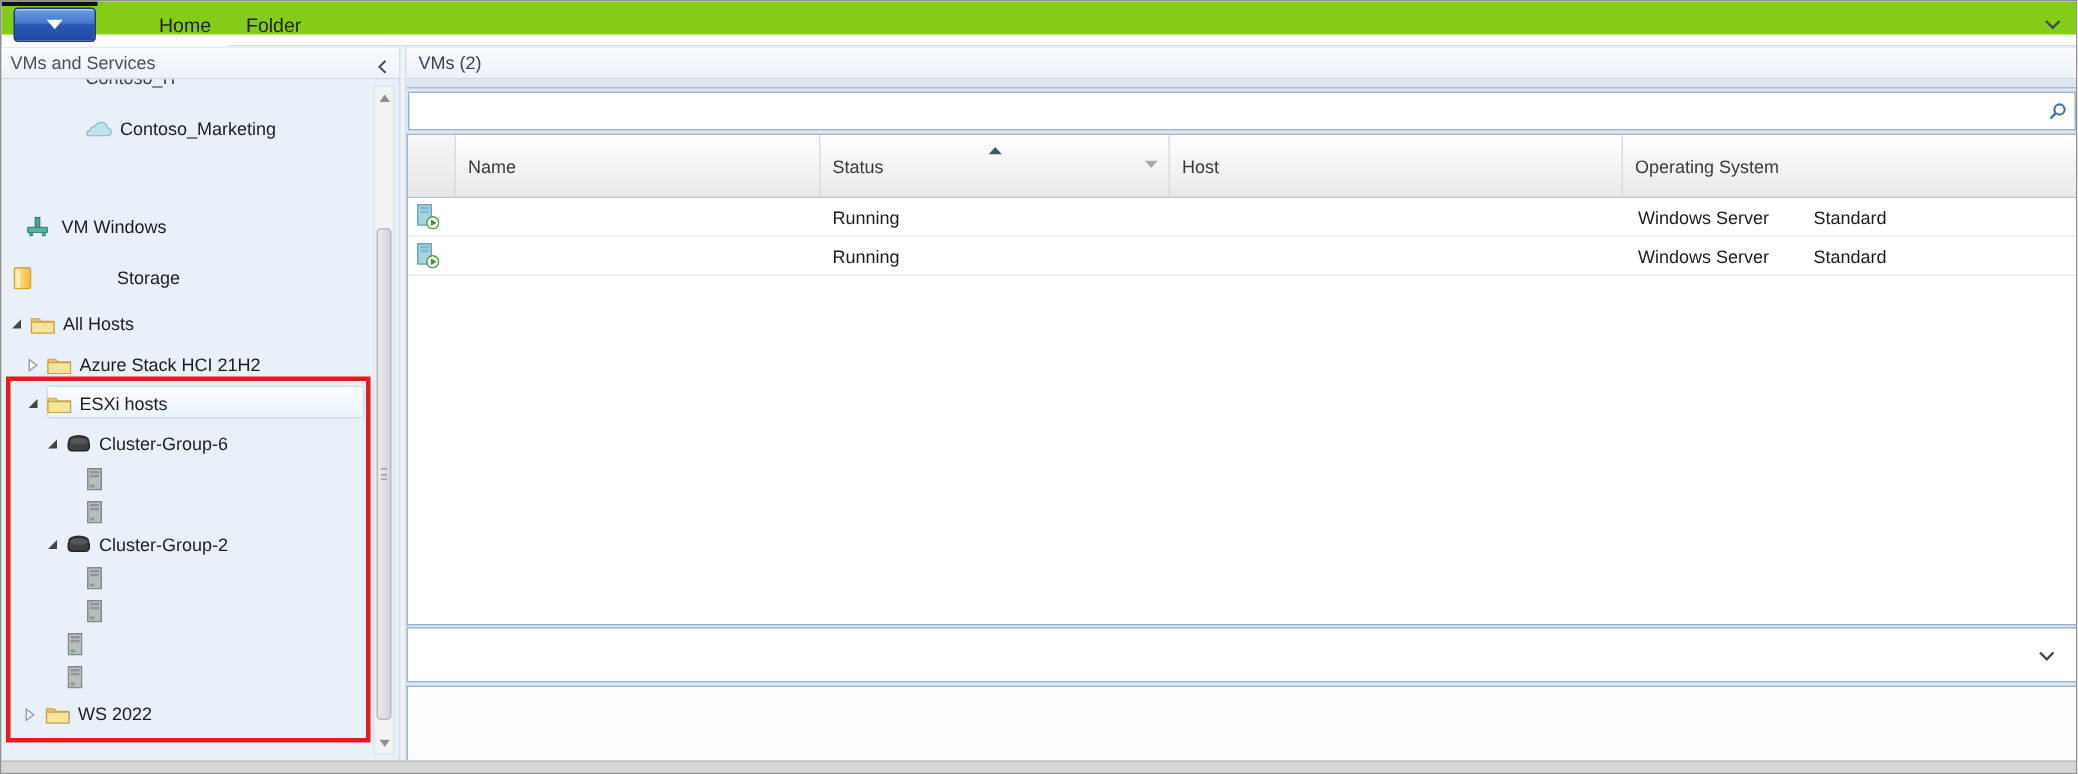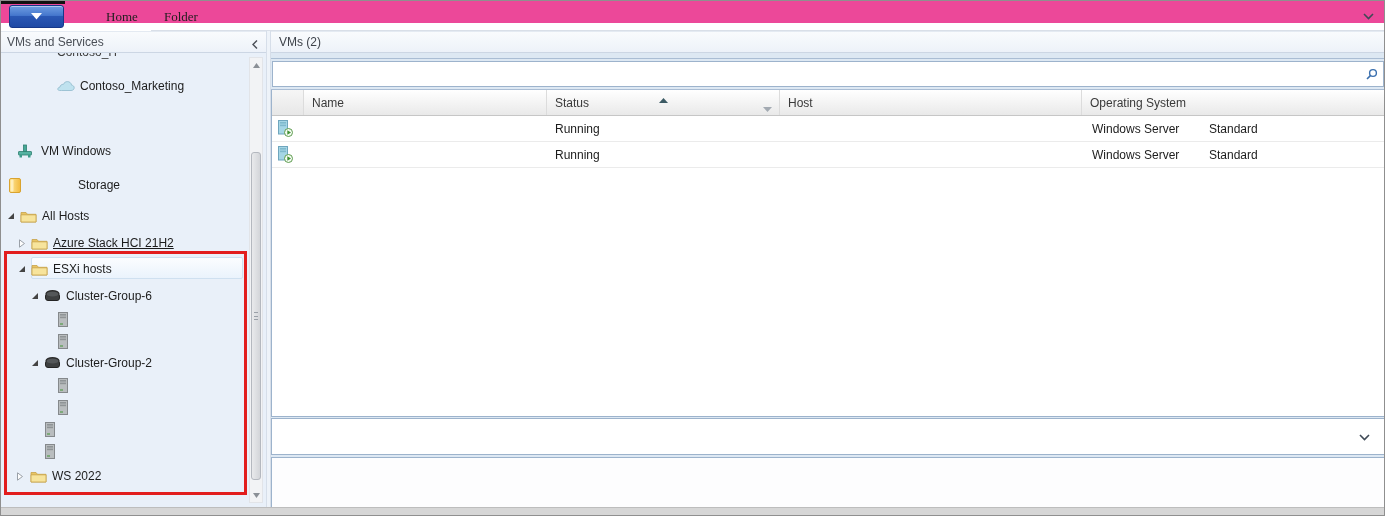--- a/index.html
+++ b/index.html
@@ -3,21 +3,21 @@
 <meta charset="utf-8">
 <style>
   * { margin:0; padding:0; box-sizing:border-box; }
   html,body { background:#fff; }
   body { font-family:"Liberation Sans","DejaVu Sans",sans-serif; font-size:12px; color:#1c1c1c; }
   #window {
     position:relative; width:1385px; height:516px; background:#fff;
     border:1px solid #8f8f8f; overflow:hidden;
   }
   
-  .ribbon { position:absolute; left:0; top:0; width:100%; height:22px; background:#ec4899;font-family:Liberation Serif, serif; }
+  .ribbon { position:absolute; left:0; top:0; width:100%; height:22px; background:#84cc16; }
   .top-accent { position:absolute; left:0; top:0; width:64px; height:3px; background:#111; }
   .app-button {
     position:absolute; left:8px; top:4px; width:55px; height:23px;
     background:linear-gradient(#6f9de2 0%, #4577cd 45%, #2a57b4 50%, #1f4aa5 100%);
     border:1px solid #16388a; border-radius:3px; display:flex; align-items:center; justify-content:center;
     box-shadow:inset 0 1px 0 rgba(255,255,255,.45);
   }
   .ribbon-tab { position:absolute; top:6px; height:22px; line-height:20px; padding:0 8px; font-size:13px; color:#1f1f1f; }
   .tab-home { left:97px; }
   .tab-folder { left:155px; }
@@ -57,21 +57,21 @@
   
   .search-band { position:absolute; left:270px; top:57px; width:1114px; height:32px;
     border-top:1px solid #aabdd4; border-bottom:1px solid #aabdd4; background:#dde8f3; padding:2px 1px; }
   .search-box { position:relative; width:100%; height:26px; background:#fff; border:1px solid #9db3cc; }
   .search-box input { position:absolute; left:4px; top:1px; right:22px; height:22px; border:none; outline:none;
     font-family:inherit; font-size:12px; background:transparent; }
   .search-icon { position:absolute; right:5px; top:6px; }
   
   .vm-table { position:absolute; left:270px; top:89px; width:1114px; height:327px; background:#fff;
     border:1px solid #9db3cc; border-top:none; }
-  .thead { display:flex; height:26px; background:linear-gradient(#ffffff,#f3f3f3 55%,#e9e9e9);
+  .thead { display:flex; height:42px; background:linear-gradient(#ffffff,#f3f3f3 55%,#e9e9e9);
     border-bottom:1px solid #c6c6c6; color:#3a3a3a; }
   .th { position:relative; display:flex; align-items:center; padding-left:8px; border-right:1px solid #dcdcdc; }
   .th-gutter { width:32px; padding:0; background:linear-gradient(#f6f6f6,#e7e7e7); }
   .th-name { width:243px; }
   .th-status { width:233px; }
   .th-host { width:302px; }
   .th-os { flex:1; border-right:none; }
   .sort-asc { position:absolute; left:50%; top:2px; margin-left:-4px; }
   .filter-dd { position:absolute; right:7px; top:11px; }
   .tr { display:flex; height:26px; border-bottom:1px solid #ebebeb; align-items:center; }
@@ -168,21 +168,21 @@
     <svg class="icon" width="8" height="8" viewBox="0 0 8 8">
       <polygon points="7,1 7,7 1,7" fill="#444444"></polygon>
     </svg>
     <svg class="icon" style="margin-left:5px" width="17" height="13" viewBox="0 0 17 13">
       <path d="M1 2.5h5l1.5 1.8H16V12H1z" fill="#e9c564" stroke="#c7a24a" stroke-width="0.8"></path>
       <path d="M1 4.8h15V12H1z" fill="#f7e49c" stroke="#c7a24a" stroke-width="0.8"></path>
     </svg>
     <span class="lbl">All Hosts</span>
   </div>
 
-  <div class="trow" style="top:231px;padding-left:17px;text-decoration:underline;">
+  <div class="trow" style="top:231px;padding-left:17px;">
     <svg class="icon" width="8" height="9" viewBox="0 0 8 9">
       <polygon points="1.5,0.8 6.5,4.5 1.5,8.2" fill="#fdfdfd" stroke="#9aa0a8"></polygon>
     </svg>
     <svg class="icon" style="margin-left:5px" width="17" height="13" viewBox="0 0 17 13">
       <path d="M1 2.5h5l1.5 1.8H16V12H1z" fill="#e9c564" stroke="#c7a24a" stroke-width="0.8"></path>
       <path d="M1 4.8h15V12H1z" fill="#f7e49c" stroke="#c7a24a" stroke-width="0.8"></path>
     </svg>
     <span class="lbl">Azure Stack HCI 21H2</span>
   </div>
 

